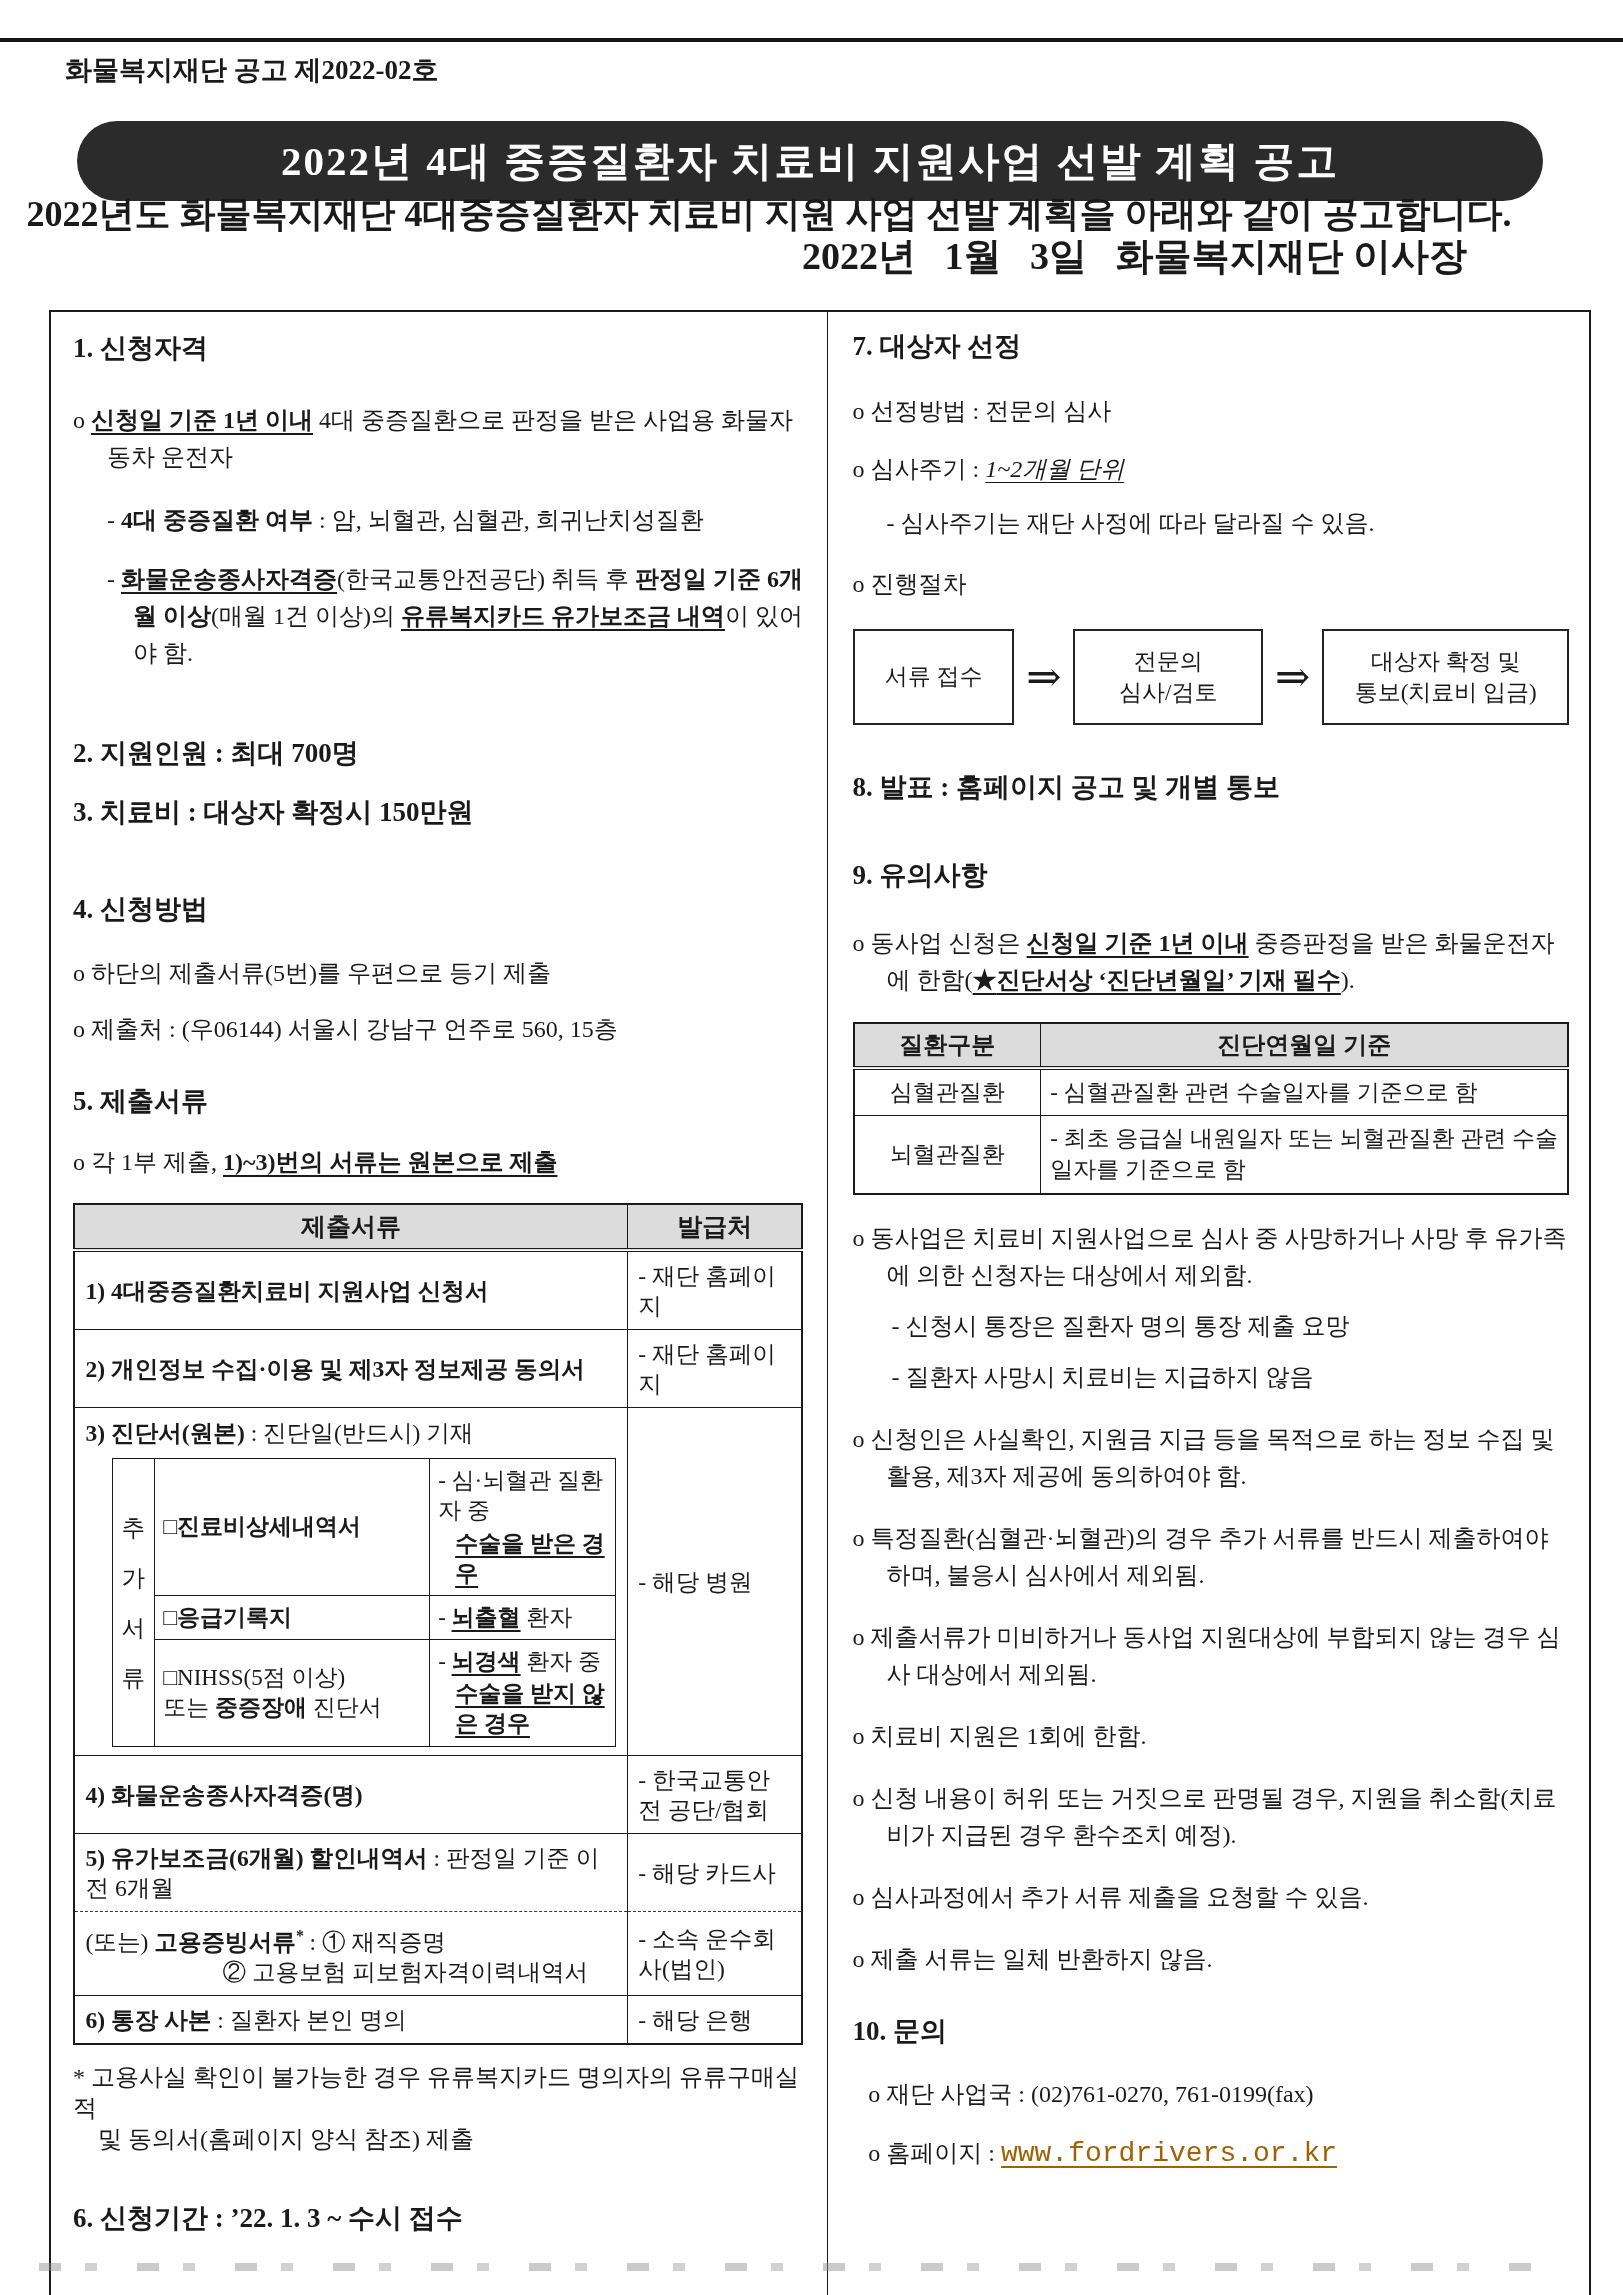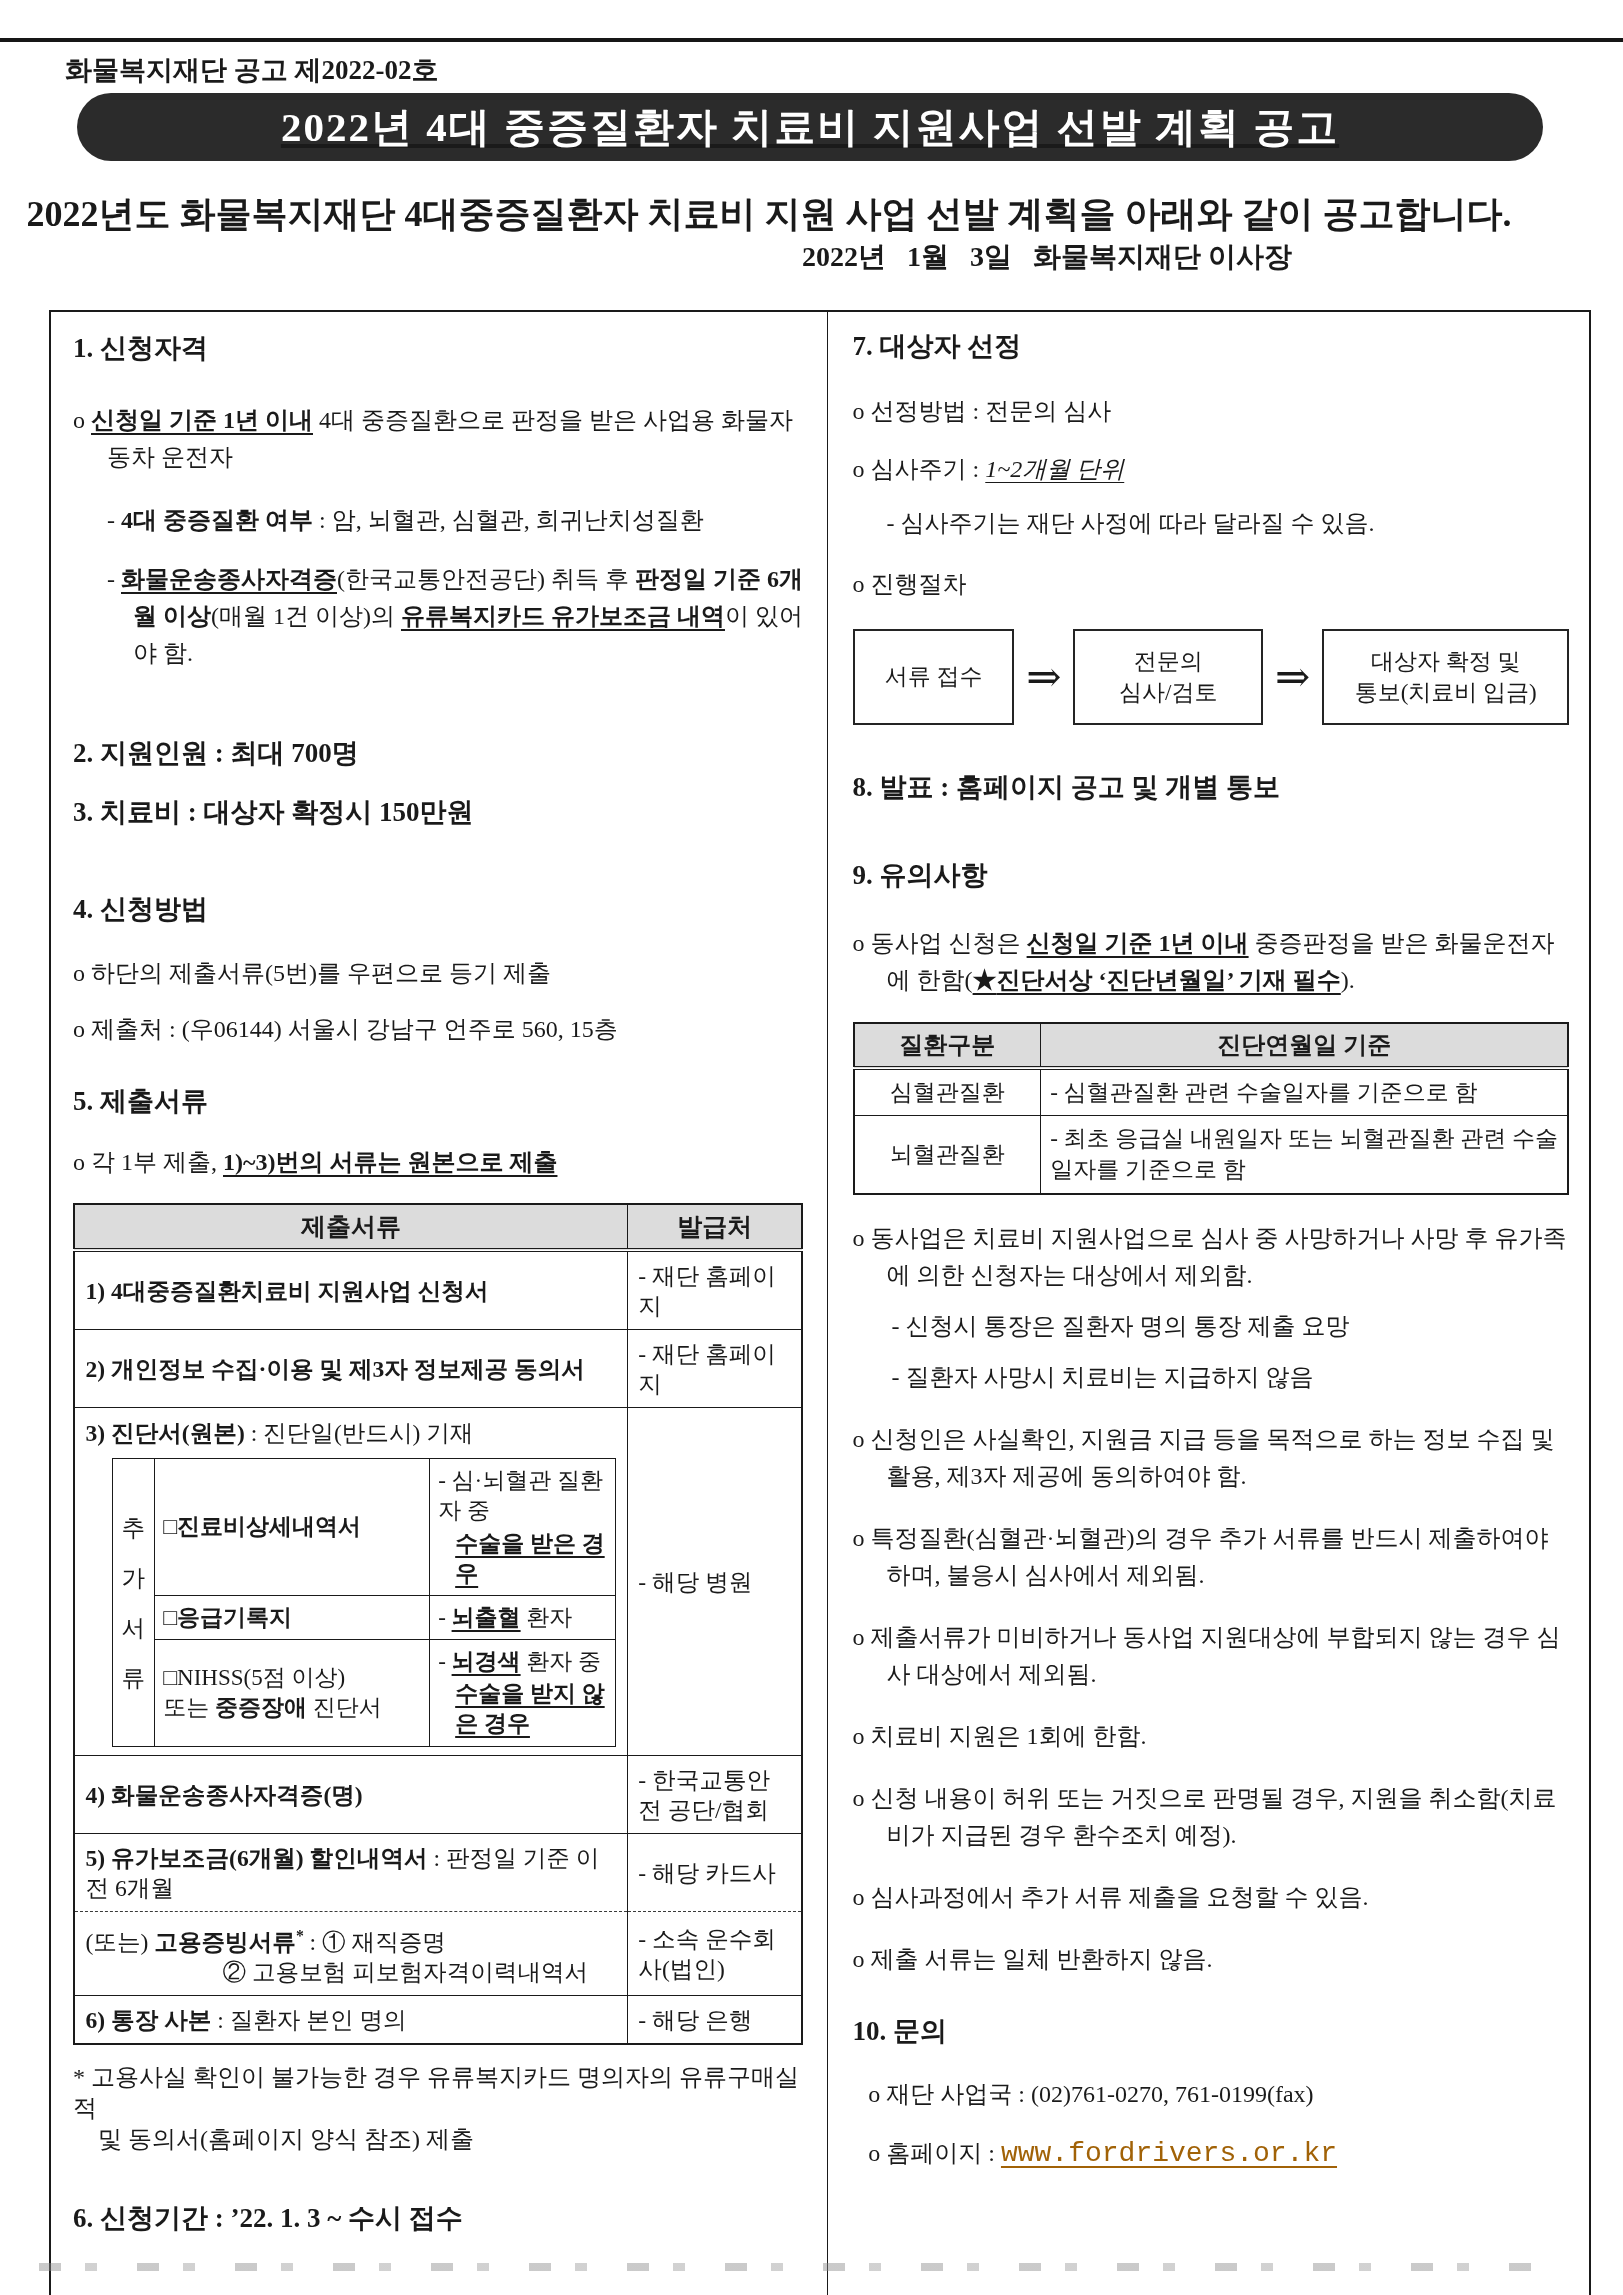--- a/index.html
+++ b/index.html
@@ -17,27 +17,27 @@
     font-family:"Liberation Serif","DejaVu Serif",serif;
     font-size:24px;line-height:37px;
     overflow:hidden;
   }
   
   .scan-topline{position:absolute;left:0;top:38px;width:100%;height:3.9px;background:#161616;}
   .scan-noise{position:absolute;left:39px;top:2263px;width:1505px;height:7.9px;opacity:.45;
     background:repeating-linear-gradient(90deg,#8a8a8a 0 22px,transparent 22px 46px,#9a9a9a 46px 58px,transparent 58px 98px);}
   .doc-no{position:absolute;left:65px;top:52px;font-size:27px;font-weight:700;}
   .banner{
-    position:absolute;left:77px;top:93px;width:1466px;height:68px;
+    position:absolute;left:77px;top:121px;width:1466px;height:80px;
     background:var(--banner_bg);border-radius:41px;
-    display:flex;align-items:center;justify-content:center;text-decoration:underline;
+    display:flex;align-items:center;justify-content:center;
   }
   .banner .t{color:var(--banner_fg);font-size:41px;font-weight:700;letter-spacing:2px;}
   .subtitle{position:absolute;left:0;top:196px;width:1538px;text-align:center;font-size:36px;font-weight:700;}
-  .dateline{position:absolute;left:802px;top:238px;font-size:28px;font-weight:700;white-space:pre;}
+  .dateline{position:absolute;left:802px;top:238px;font-size:38px;font-weight:700;white-space:pre;}
   .mainbox{
     position:absolute;left:49px;top:310px;width:1542px;height:2201px;
     border:2px solid var(--ink);box-sizing:border-box;
   }
   .divider{position:absolute;left:776px;top:0;bottom:0;width:1.3px;background:var(--ink);}
   .col{position:absolute;top:0;height:100%;box-sizing:border-box;}
   .col-left{left:0;width:776px;padding:0 23.6px 0 22px;}
   .col-right{left:778px;right:0;padding:0 19.6px 0 23.6px;}
   .h1{font-size:27px;font-weight:700;line-height:33px;}
   .li{padding-left:34px;text-indent:-34px;}

